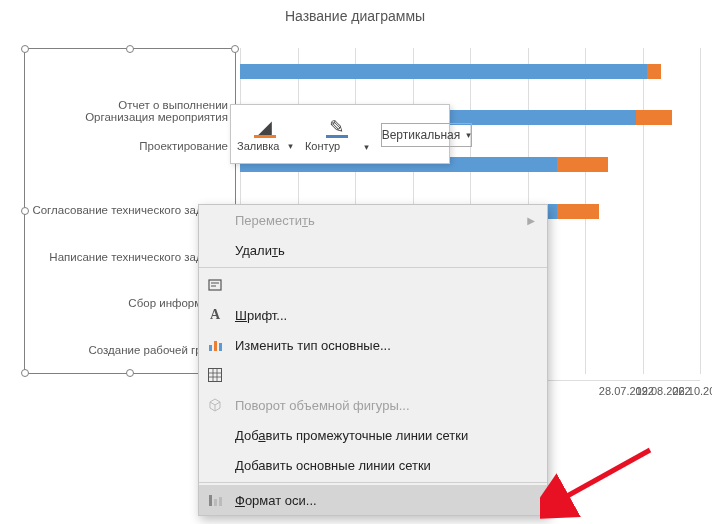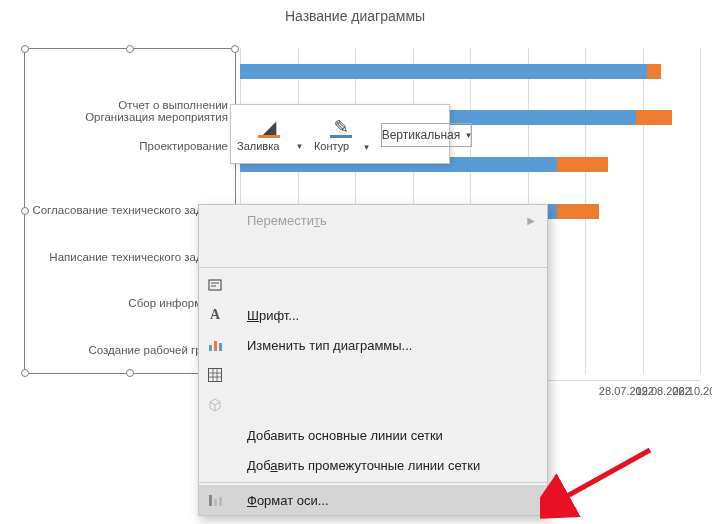--- a/index.html
+++ b/index.html
@@ -137,21 +137,21 @@
     border: 1px solid #c5c5c5;
     box-shadow: 2px 4px 10px rgba(0,0,0,0.25);
     font-size: 13px;
   }
   .cm-item {
     display: flex;
     align-items: center;
     height: 30px;
     padding: 0 12px 0 6px;
     color: #222;
-    gap: 22px;
+    gap: 10px;
   }
   .cm-item.disabled { color: #a0a0a0; }
   .cm-item.hover { background: #d5d5d5; }
   .cm-icon {
     width: 20px;
     height: 20px;
     display: flex;
     align-items: center;
     justify-content: center;
     font-size: 14px;
@@ -227,49 +227,50 @@
       <div class="x-tick" style="left: 100%;">26.10.2022</div>
     </div>
 </div>
 
 <div class="mini-toolbar">
   <div class="mini-btn">
     <span class="paint-icon">
       <span class="splash">◢</span>
       <span class="underline" id="fill-underline" style="background: rgb(237, 125, 49);"></span>
     </span>
-    <span style="display:flex;align-items:center;gap:12px">
+    <span style="display:flex;align-items:center;gap:3px">
       <span>Заливка</span>
       <span class="chev">▾</span>
     </span>
   </div>
   <div class="mini-btn">
     <span class="paint-icon">
       <span class="splash">✎</span>
       <span class="underline" id="outline-underline" style="background: rgb(79, 129, 189);"></span>
     </span>
-    <span style="display:flex;align-items:flex-end;gap:9px">
+    <span style="display:flex;align-items:flex-end;gap:18px">
       <span>Контур</span>
       <span class="chev">▾</span>
     </span>
   </div>
   <div class="mini-dropdown">
     <span>Вертикальная</span>
     <span class="chev">▾</span>
   </div>
 </div>
 
 <div class="context-menu" id="context-menu">
     <div class="cm-item disabled">
       <span class="cm-icon"></span>
       <span class="cm-label">Перемести<u>т</u>ь</span>
       <span class="cm-arrow">▶</span>
     </div>
     <div class="cm-item">
       <span class="cm-icon"></span>
+      <span class="cm-label">Удали<u>т</u>ь</span>
     </div>
     <div class="cm-sep"></div>
     <div class="cm-item">
       <span class="cm-icon">
         <svg width="16" height="16">
           <rect x="2" y="3" width="12" height="10" fill="none" stroke="#555" stroke-width="1.2"></rect>
           <path d="M4 6h8M4 9h5" stroke="#555" stroke-width="1"></path>
         </svg>
       </span>
     </div>
@@ -280,44 +281,45 @@
       <span class="cm-label"><u>Ш</u>рифт...</span>
     </div>
     <div class="cm-item">
       <span class="cm-icon">
         <svg width="16" height="16">
           <rect x="2" y="8" width="3" height="6" fill="#5b9bd5"></rect>
           <rect x="7" y="4" width="3" height="10" fill="#ed7d31"></rect>
           <rect x="12" y="6" width="3" height="8" fill="#5b9bd5"></rect>
         </svg>
       </span>
-      <span class="cm-label">Изменить тип диаграммы...</span>
+      <span class="cm-label">Изменить тип основные...</span>
     </div>
     <div class="cm-item">
       <span class="cm-icon">
         <svg width="16" height="16">
           <rect x="1.5" y="1.5" width="13" height="13" fill="none" stroke="#555"></rect>
           <path d="M1.5 6h13M1.5 10h13M6 1.5v13M10 1.5v13" stroke="#555" stroke-width="0.8"></path>
         </svg>
       </span>
     </div>
     <div class="cm-item disabled">
       <span class="cm-icon">
         <svg width="16" height="16">
           <path d="M3 5 L8 2 L13 5 L13 11 L8 14 L3 11 Z M3 5 L8 8 L13 5 M8 8 L8 14" fill="none" stroke="#bbb"></path>
         </svg>
       </span>
+      <span class="cm-label">Поворот объемной фигуры...</span>
+    </div>
+    <div class="cm-item">
+      <span class="cm-icon"></span>
+      <span class="cm-label">Доб<u>а</u>вить промежуточные линии сетки</span>
     </div>
     <div class="cm-item">
       <span class="cm-icon"></span>
       <span class="cm-label">Добавить основные линии сетки</span>
-    </div>
-    <div class="cm-item">
-      <span class="cm-icon"></span>
-      <span class="cm-label">Доб<u>а</u>вить промежуточные линии сетки</span>
     </div>
     <div class="cm-sep"></div>
     <div class="cm-item hover">
       <span class="cm-icon">
         <svg width="16" height="16">
           <rect x="2" y="3" width="3" height="11" fill="#888"></rect>
           <rect x="7" y="7" width="3" height="7" fill="#bbb"></rect>
           <rect x="12" y="5" width="3" height="9" fill="#bbb"></rect>
         </svg>
       </span>

